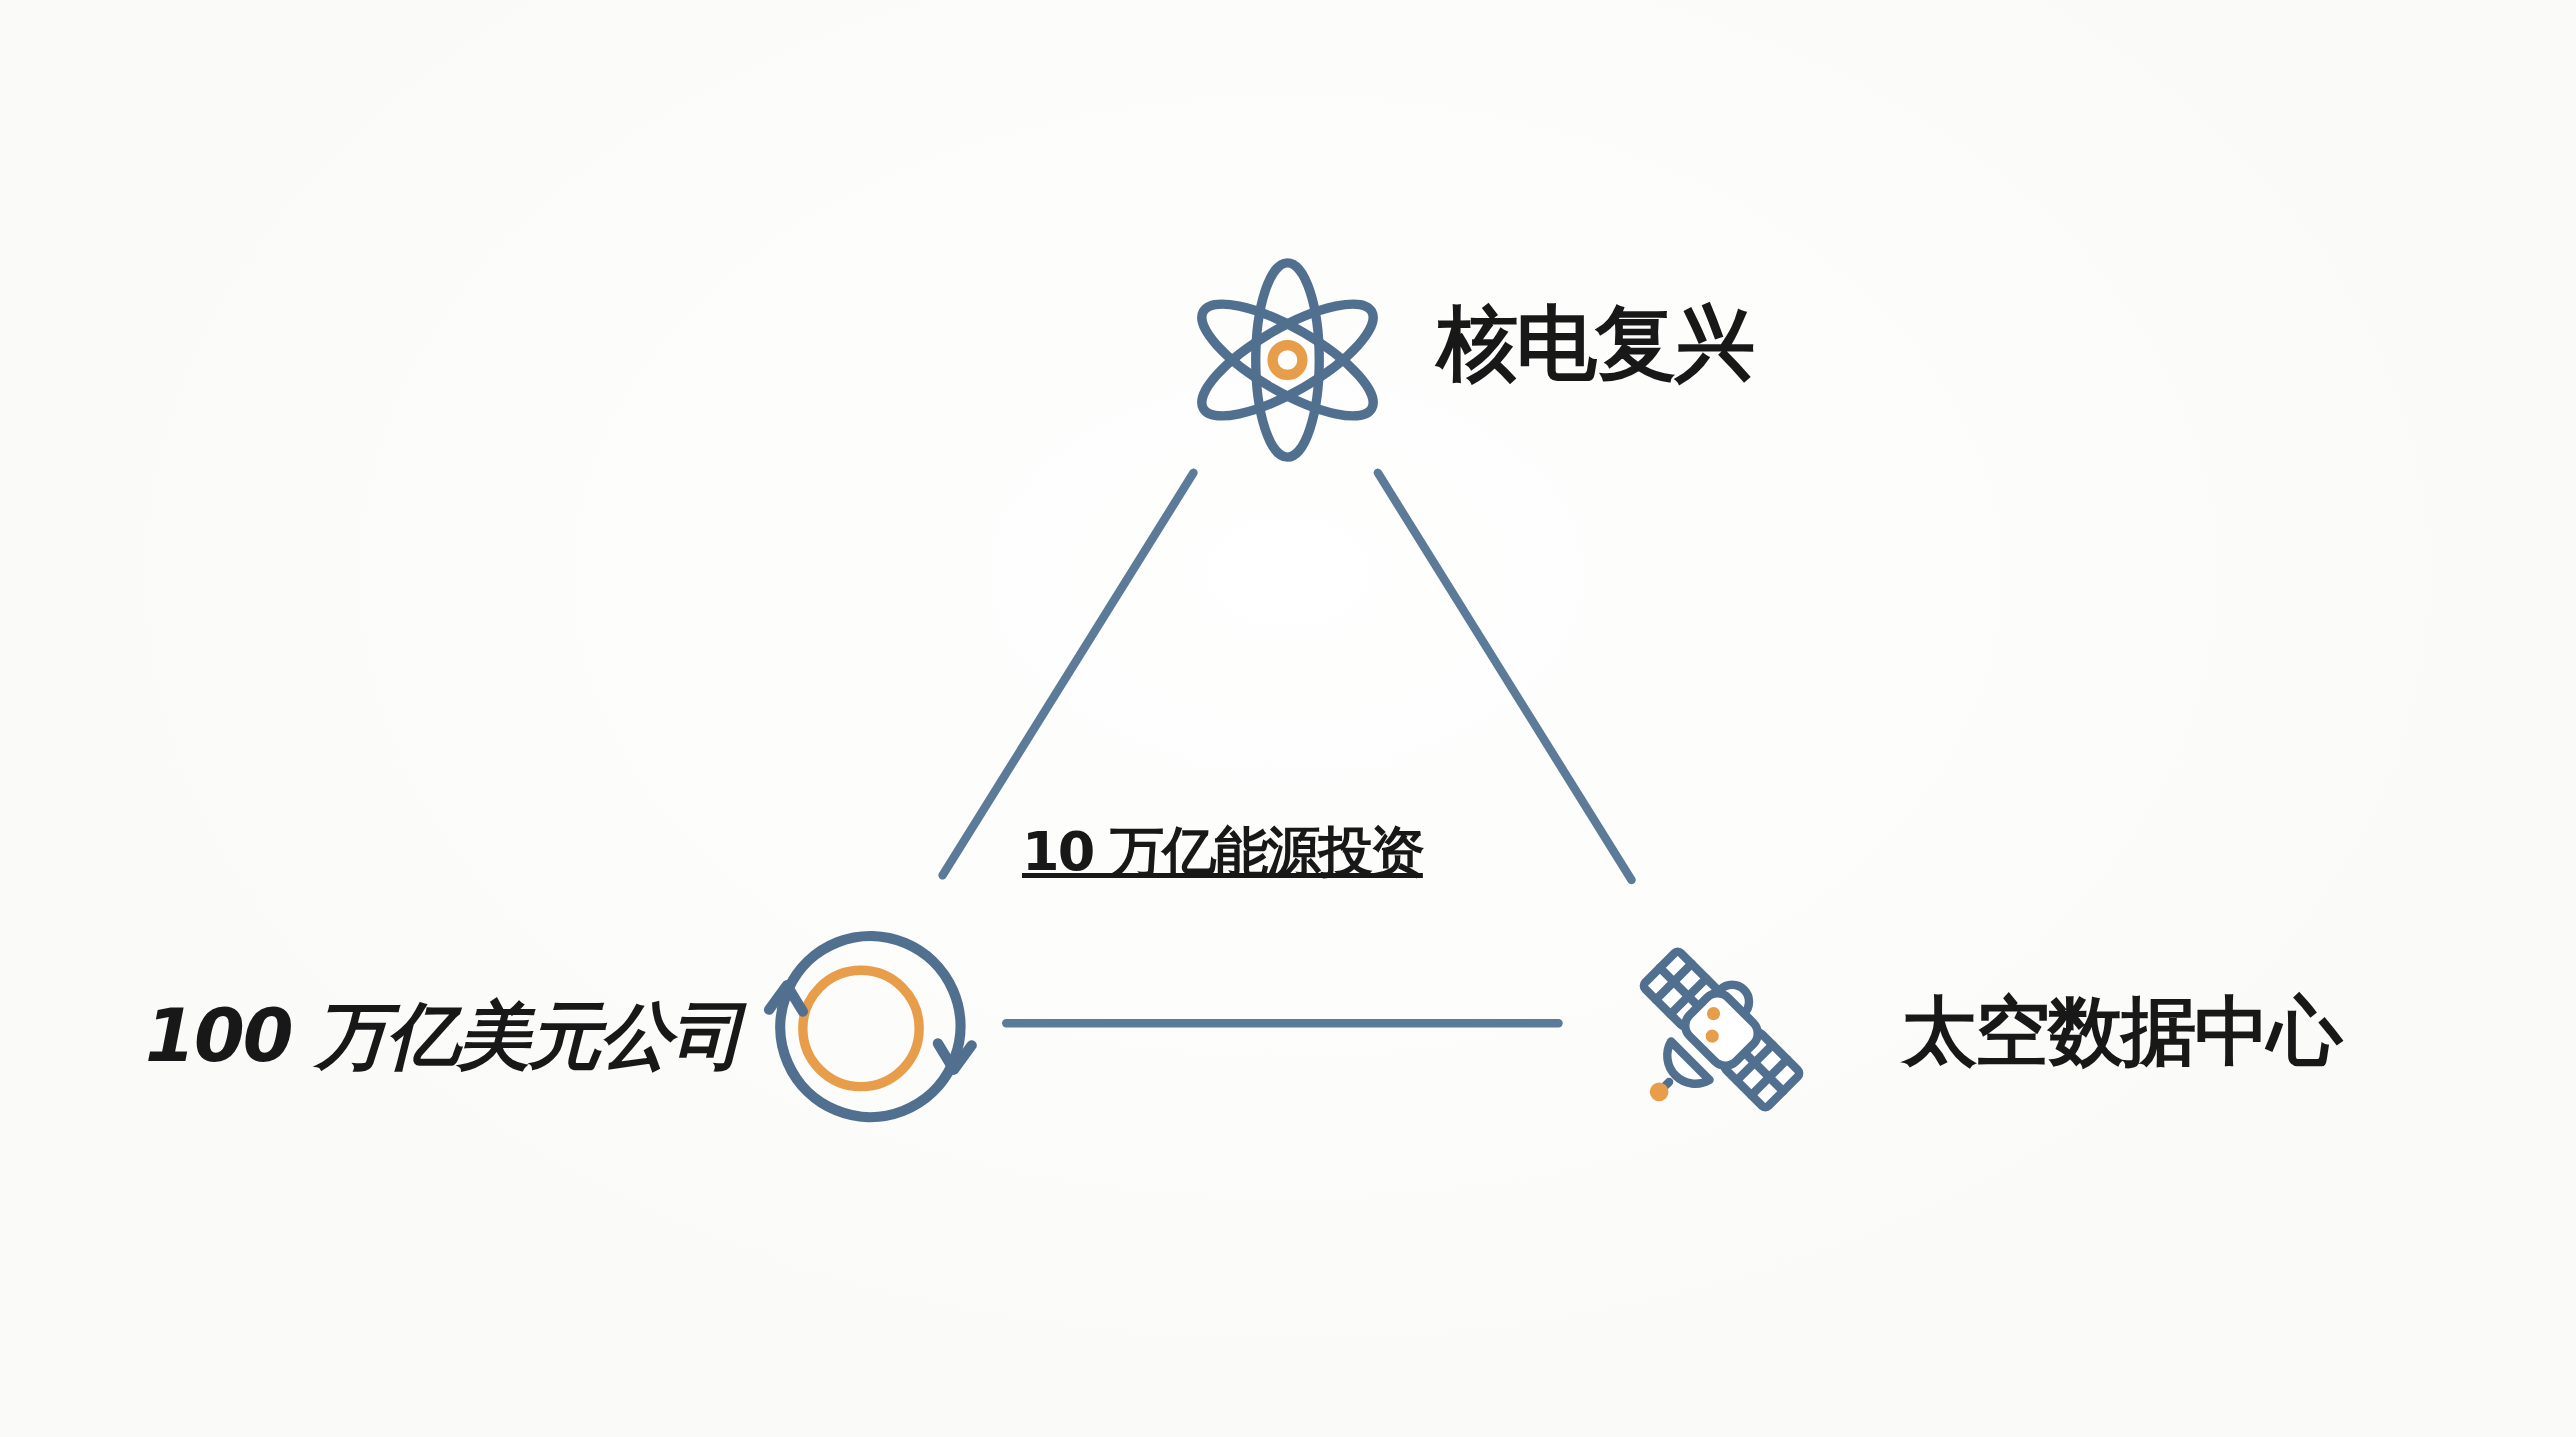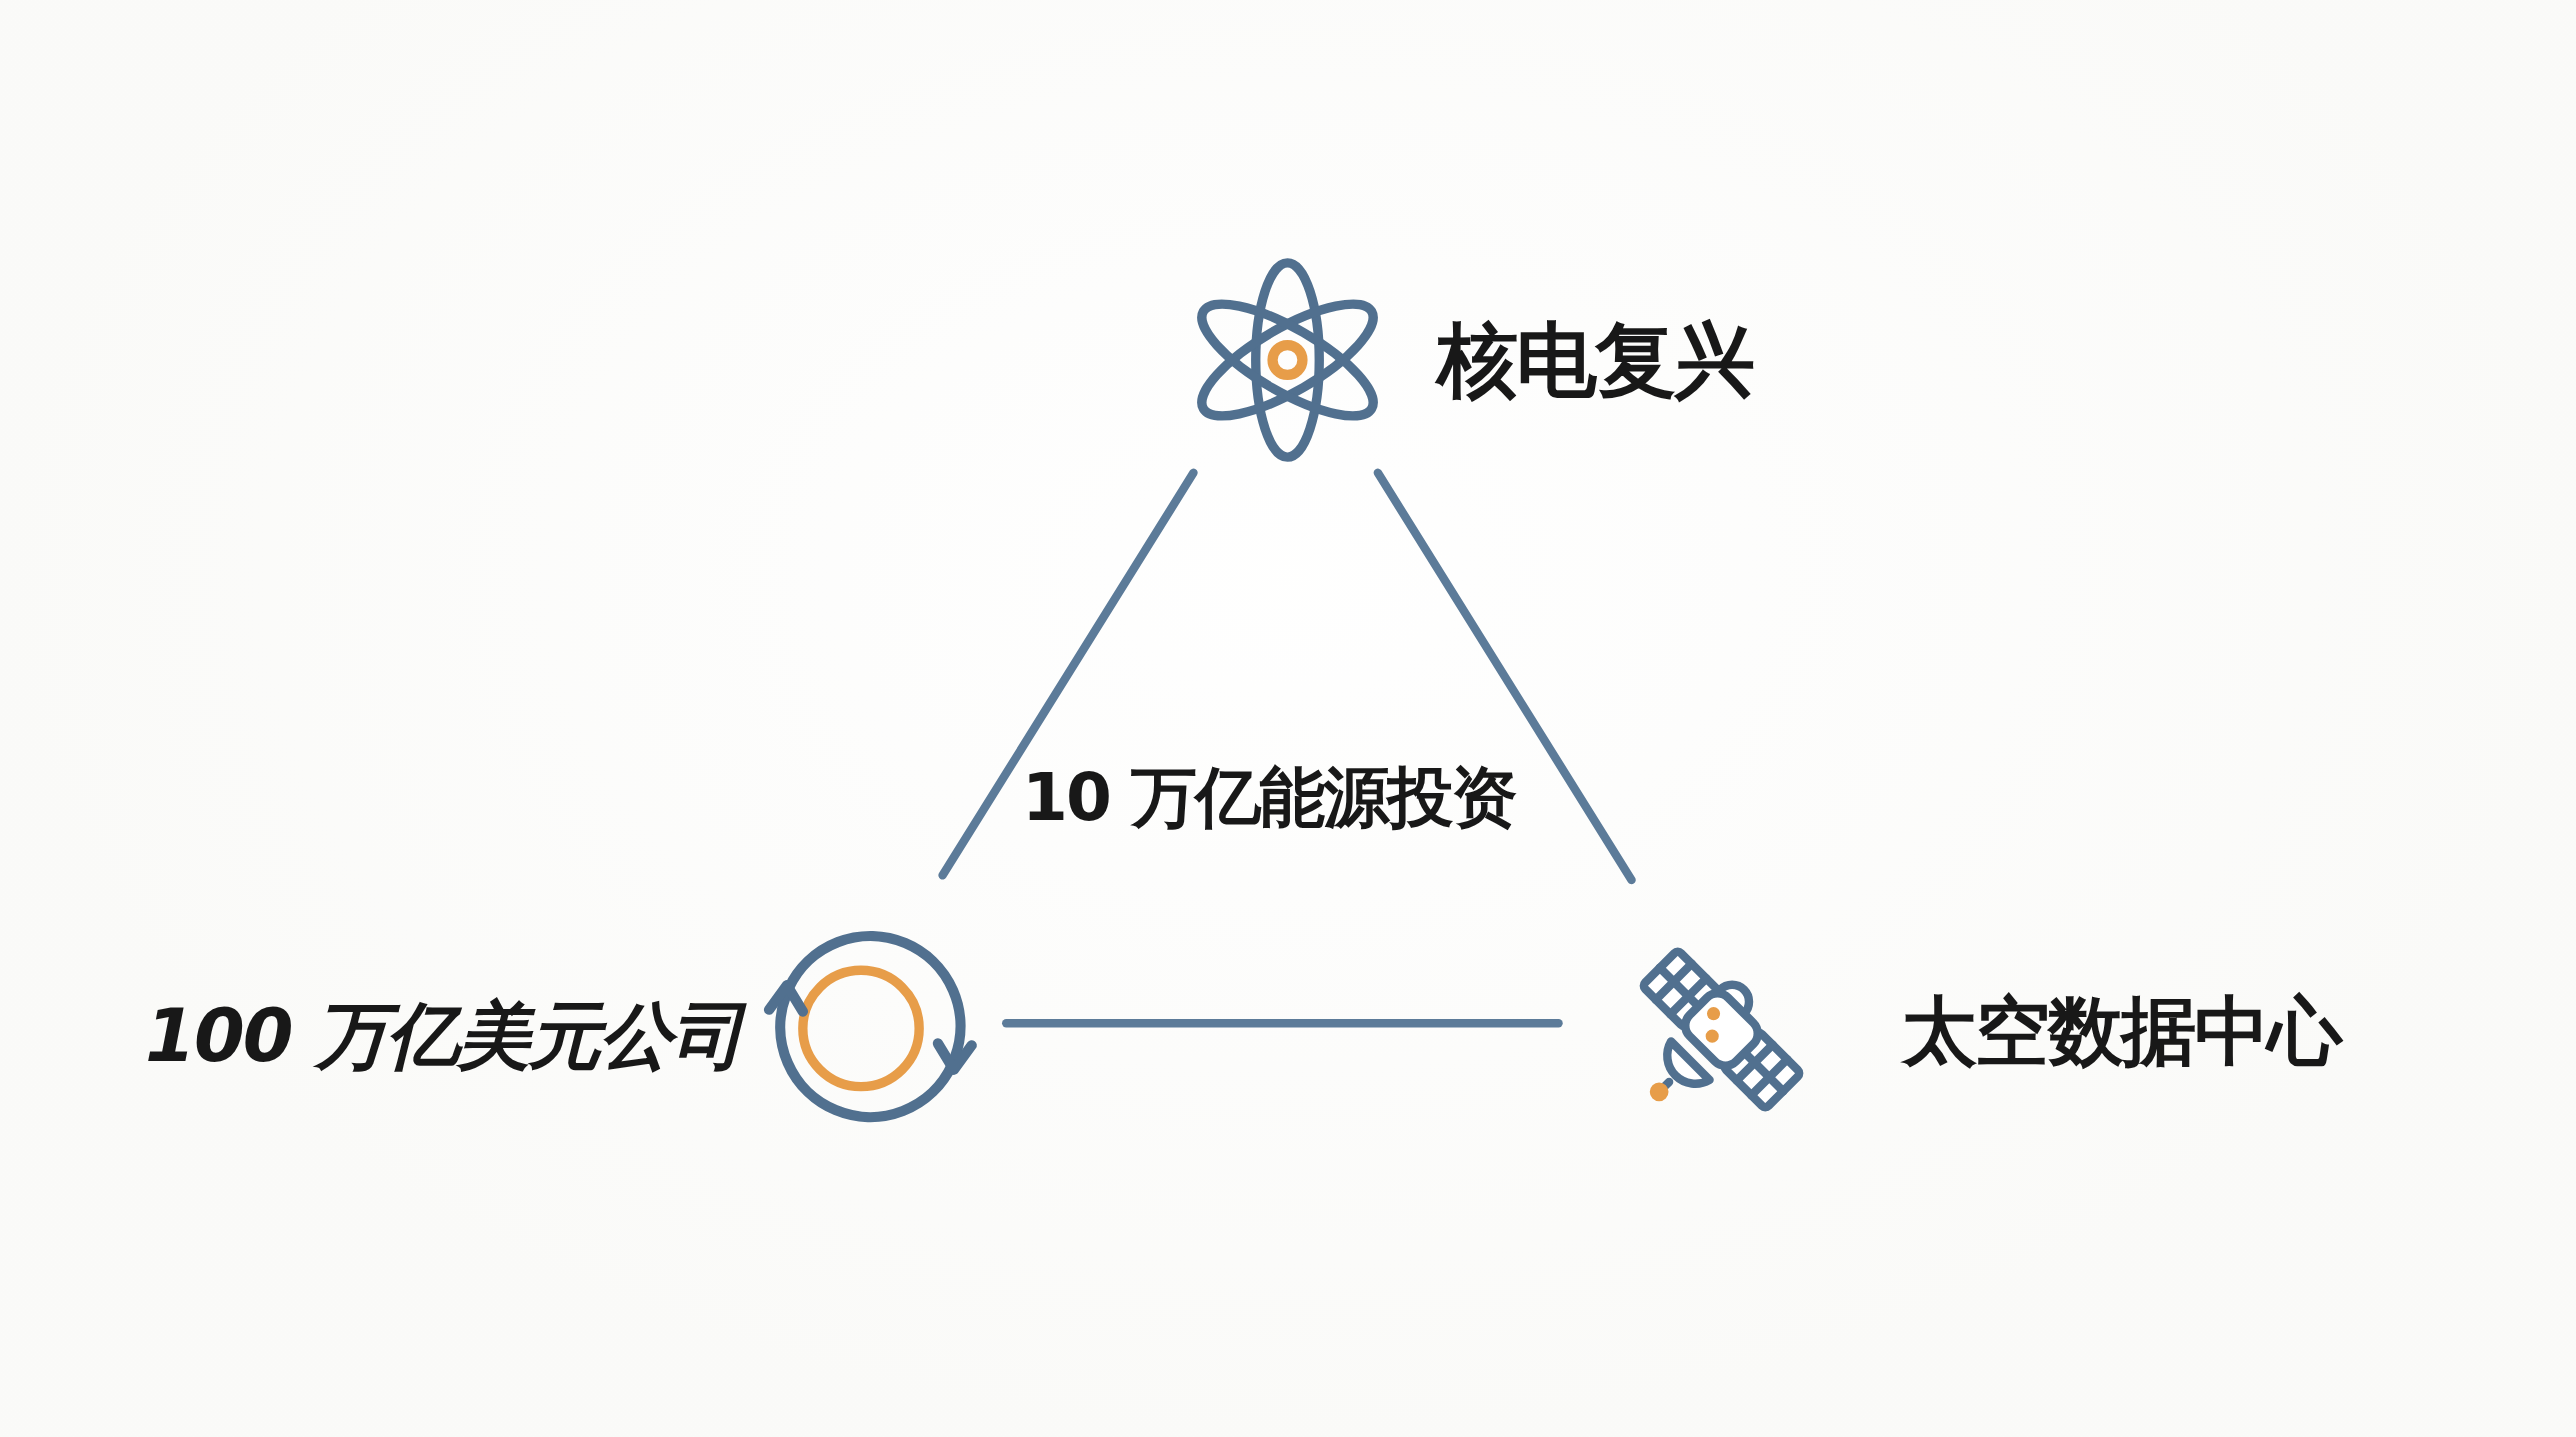--- a/index.html
+++ b/index.html
@@ -53,22 +53,22 @@
   }
   .label {
     position: absolute;
     transform: translateY(-50%);
     color: var(--ink);
     font-weight: 900;
     letter-spacing: -1.9px;
     white-space: nowrap;
     line-height: 1;
   }
-  .label-top    { left: 1437px; top: 343px;  font-size: 81px; margin-top: 17px; }
-  .label-center { left: 1022px; top: 798px;  font-size: 66px; }
+  .label-top    { left: 1437px; top: 343px;  font-size: 81px; }
+  .label-center { left: 1022px; top: 852px;  font-size: 54px; text-decoration: underline; }
   .label-left   { left: 145px;  top: 1035px; font-size: 73px; font-style: italic; }
   .label-right  { left: 1902px; top: 1031px; font-size: 75px; text-align: center; }
 </style>
 </head>
 <body>
 
 <div class="stage">
 
   <svg class="connectors" viewBox="0 0 2752 1536" xmlns="http://www.w3.org/2000/svg">
     <line class="edge" x1="1275" y1="505" x2="1007" y2="935"></line>

